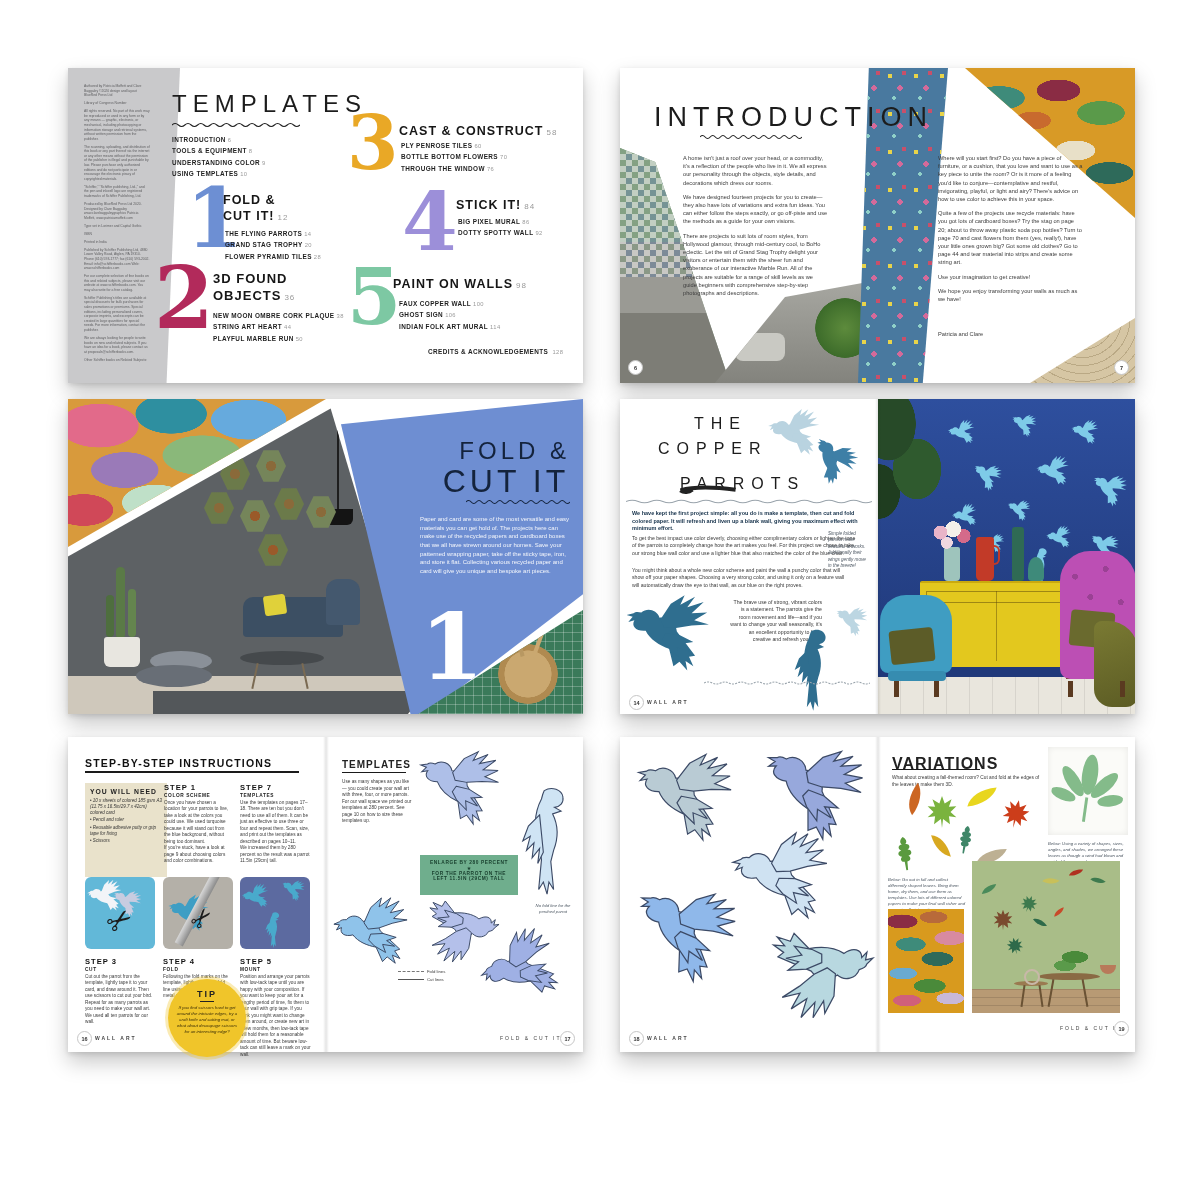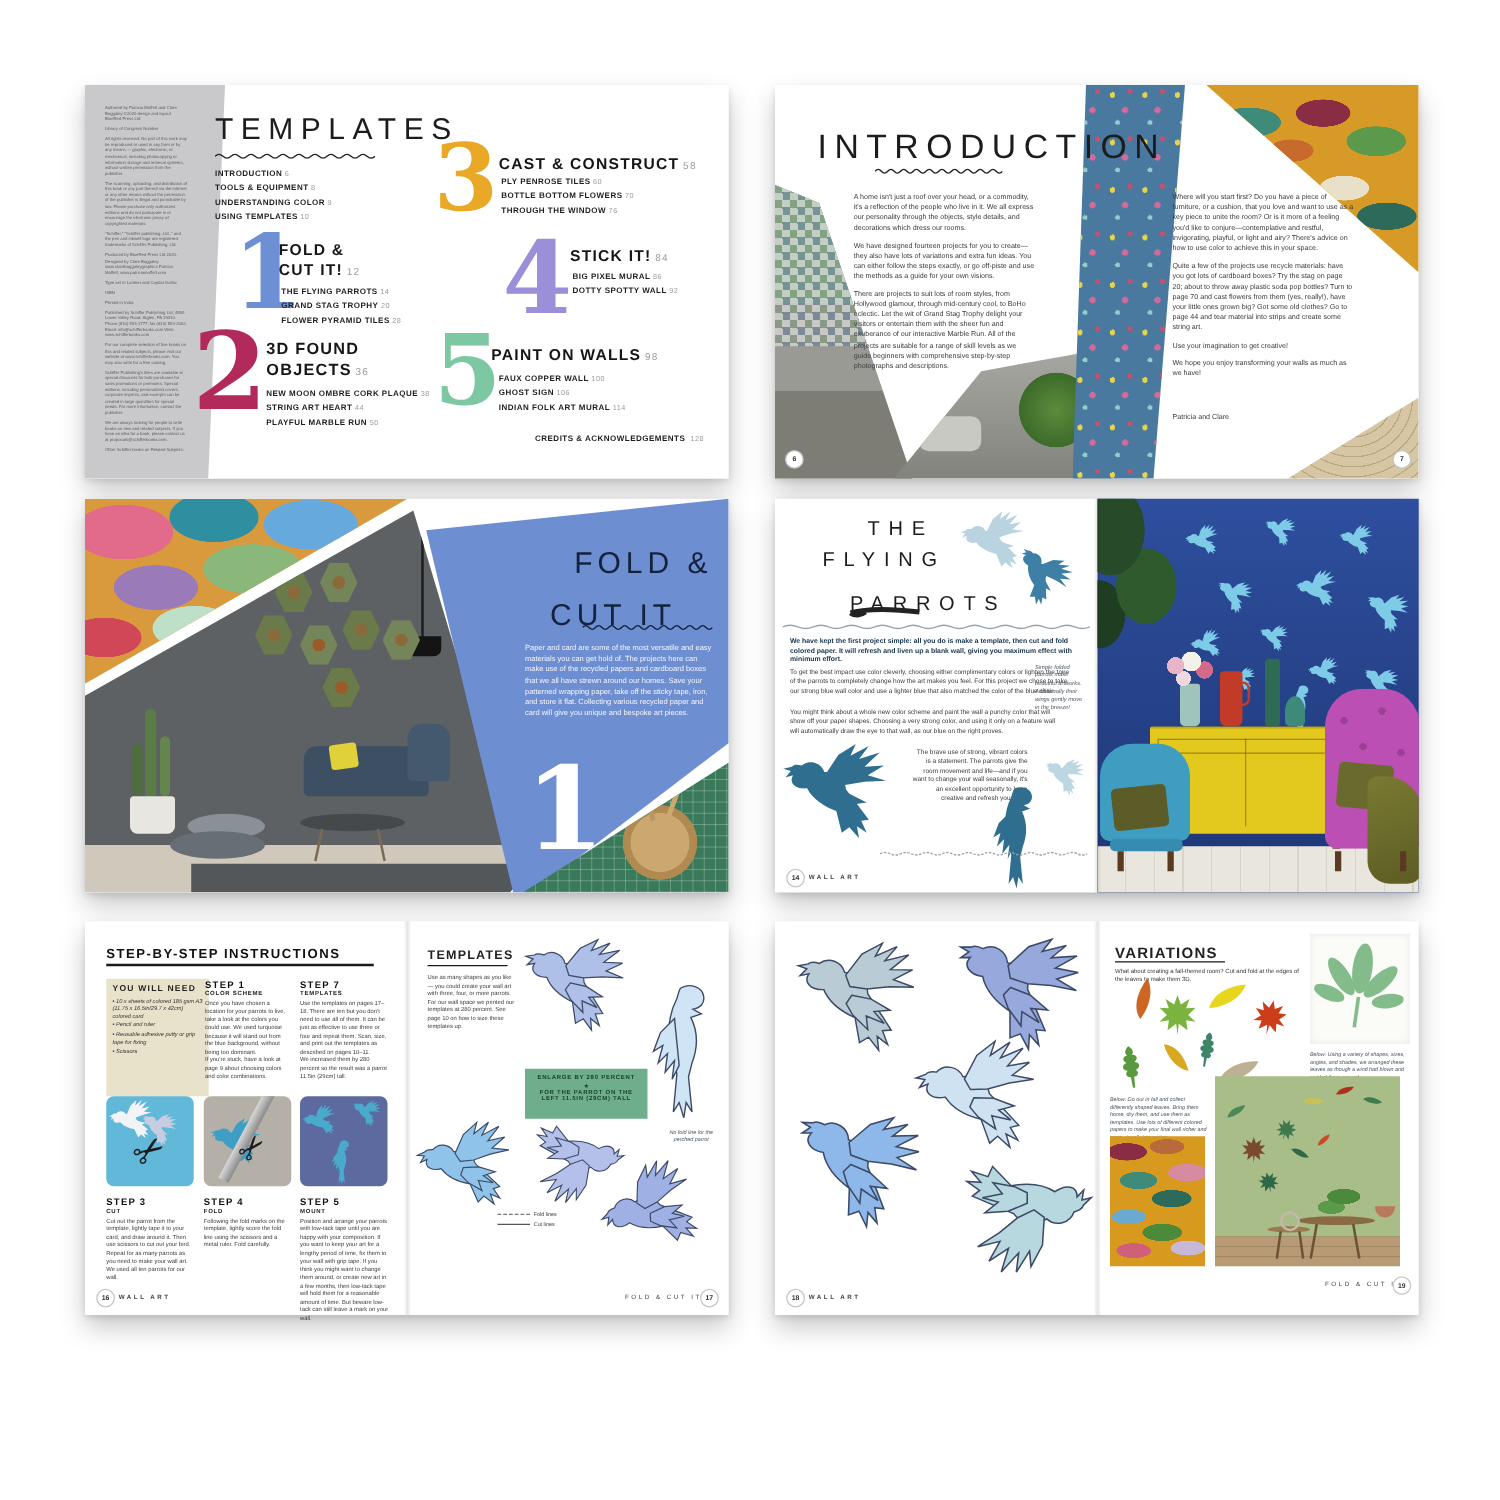--- a/index.html
+++ b/index.html
@@ -222,38 +222,38 @@
     <div class="abs" style="left:68px;top:266px;width:76px;height:22px;background:#686e76;border-radius:50%"></div>
     <div class="abs" style="left:172px;top:252px;width:84px;height:14px;background:#45494c;border-radius:50%"></div>
     <div class="abs" style="left:186px;top:264px;width:2px;height:26px;background:#7a6a52;transform:rotate(12deg)"></div>
     <div class="abs" style="left:236px;top:264px;width:2px;height:26px;background:#7a6a52;transform:rotate(-12deg)"></div>
   </div>
   <div class="photo" style="left:0;top:0;width:258px;height:148px;clip-path:polygon(0 0,100% 0,0 100%);background:#d89a3c">
     <div class="abs" style="left:0;top:0;width:100%;height:100%;background-image:radial-gradient(ellipse 40px 22px at 12% 18%,#e26a8a 0 98%,transparent),radial-gradient(ellipse 36px 20px at 40% 10%,#2e8fa0 0 98%,transparent),radial-gradient(ellipse 38px 20px at 70% 14%,#66aadd 0 98%,transparent),radial-gradient(ellipse 34px 18px at 22% 48%,#9a7ab8 0 98%,transparent),radial-gradient(ellipse 40px 20px at 52% 38%,#8ab87a 0 98%,transparent),radial-gradient(ellipse 30px 16px at 6% 75%,#d04858 0 98%,transparent),radial-gradient(ellipse 34px 18px at 34% 70%,#bfe0c8 0 98%,transparent),radial-gradient(ellipse 30px 16px at 80% 40%,#2e6a8a 0 98%,transparent)"></div>
   </div>
   <div class="photo" style="left:0;top:0;width:100%;height:100%;clip-path:polygon(53% 8%,100% 0,100% 62%,69.5% 100%,66.5% 100%);background:#6e8ed2">
     <div class="abs big-title" style="left:352px;top:38px;width:150px;font-size:24px;letter-spacing:4px;text-align:right;color:#14233c">FOLD &amp;</div>
-    <div class="abs big-title" style="left:372px;top:80px;width:132px;font-size:24px;letter-spacing:4px;text-align:left;color:#14233c">CUT IT</div>
+    <div class="abs big-title" style="left:372px;top:64px;width:132px;font-size:32px;letter-spacing:4px;text-align:center;color:#14233c">CUT IT</div>
     <svg class="icon" style="left:398px;top:100px;width:104px;height:6px" viewBox="0 0 100 6" preserveAspectRatio="none">
         <use href="#wave" stroke="#14233c"></use>
       </svg>
     <div class="abs" style="left:352px;top:116px;width:152px;font-size:6px;line-height:1.45;color:#f4f6fb">Paper and card are some of the most versatile and easy materials you can get hold of. The projects here can make use of the recycled papers and cardboard boxes that we all have strewn around our homes. Save your patterned wrapping paper, take off the sticky tape, iron, and store it flat. Collecting various recycled paper and card will give you unique and bespoke art pieces.</div>
     <div class="abs num" style="left:352px;top:212px;font-size:92px;color:#ffffff">1</div>
   </div>
   <div class="photo" style="left:0;top:0;width:100%;height:100%;clip-path:polygon(100% 67%,100% 100%,68% 100%);background:#3a7a5a;background-image:linear-gradient(90deg,rgba(255,255,255,.25) 0 .6px,transparent .6px),linear-gradient(0deg,rgba(255,255,255,.25) 0 .6px,transparent .6px);background-size:9px 9px">
     <div class="abs" style="left:430px;top:245px;width:60px;height:60px;border-radius:50%;background:radial-gradient(circle,#caa870 0 55%,#b08a50 56% 70%,transparent 71%)"></div>
     <div class="abs" style="left:470px;top:220px;width:4px;height:40px;background:#caa870;transform:rotate(20deg)"></div>
     <div class="abs" style="left:448px;top:222px;width:4px;height:36px;background:#b89862;transform:rotate(-15deg)"></div>
   </div>
 </div>
 
 <div class="spread" style="left:620px;top:399px">
 
   <div class="abs big-title" style="left:74px;top:16px;font-size:16px;letter-spacing:7px">THE</div>
-  <div class="abs big-title" style="left:38px;top:41px;font-size:16px;letter-spacing:7px">FLYING</div>
+  <div class="abs big-title" style="left:38px;top:41px;font-size:16px;letter-spacing:7px">COPPER</div>
   <div class="abs big-title" style="left:60px;top:76px;font-size:16px;letter-spacing:7px">PARROTS</div>
   <svg class="icon" style="left:58px;top:86px;width:60px;height:8px" viewBox="0 0 100 12" preserveAspectRatio="none">
       <path d="M4 8 C24 3 60 3 96 7 M4 8 C10 12 18 11 24 7" fill="none" stroke="#222" stroke-width="4" vector-effect="non-scaling-stroke"></path>
     </svg>
   <svg class="icon" style="left:148px;top:8px;width:64px;height:54px;transform:rotate(-8deg)" viewBox="0 0 120 100">
       <use href="#p-fly" fill="#b9d3e0"></use>
     </svg>
   <svg class="icon" style="left:186px;top:40px;width:58px;height:50px;transform:rotate(35deg)" viewBox="0 0 120 100">
       <use href="#p-fly" fill="#3e7fa6"></use>
     </svg>
@@ -415,20 +415,25 @@
     <div class="step-h">STEP 4</div>
     <div class="step-s">FOLD</div>
     <div class="step-b pre">Following the fold marks on the template, lightly score the fold line using the scissors and a metal ruler. Fold carefully.</div>
   </div>
   <div class="abs" style="left:172px;top:220px;width:72px">
     <div class="step-h">STEP 5</div>
     <div class="step-s">MOUNT</div>
     <div class="step-b pre">Position and arrange your parrots with low-tack tape until you are happy with your composition. If you want to keep your art for a lengthy period of time, fix them to your wall with grip tape. If you think you might want to change them around, or create new art in a few months, then low-tack tape will hold them for a reasonable amount of time. But beware low-tack can still leave a mark on your wall.</div>
   </div>
 
+  <div class="abs" style="left:100px;top:242px;width:78px;height:78px;border-radius:50%;background:#f0c52a;text-align:center;padding-top:10px;box-sizing:border-box;box-shadow:0 0 0 3px rgba(240,197,42,.35)">
+    <div style="font-size:9px;font-weight:700;letter-spacing:2px">TIP</div>
+    <div style="width:14px;height:1px;background:#222;margin:2px auto"></div>
+    <div class="ital" style="font-size:4.3px;line-height:1.4;padding:1px 8px;color:#3a2e08">If you find scissors hard to get around the intricate edges, try a craft knife and cutting mat, or what about decoupage scissors for an interesting edge?</div>
+  </div>
 
   <div class="pgc" style="left:9px;top:294px">16</div>
   <div class="foot-label" style="left:27px;top:298px">WALL ART</div>
 
   <div class="abs" style="left:274px;top:22px;font-size:10px;font-weight:700;letter-spacing:1px">TEMPLATES</div>
   <div class="abs" style="left:274px;top:35px;width:64px;height:1.4px;background:#1a1a1a"></div>
   <div class="abs pre" style="left:274px;top:42px;width:72px;font-size:4.7px;line-height:1.4;color:#3a3a3a">Use as many shapes as you like — you could create your wall art with three, four, or more parrots.
 For our wall space we printed our templates at 280 percent. See page 10 on how to size these templates up.</div>
 
   <svg class="icon" style="left:348px;top:10px;width:100px;height:84px;transform:rotate(6deg)" viewBox="0 0 120 100">
@@ -479,21 +484,21 @@
     </svg>
   <svg class="icon" style="left:10px;top:148px;width:124px;height:104px;transform:rotate(16deg)" viewBox="0 0 120 100">
       <use href="#p-fly" fill="#8fb8ea" stroke="#3c4a66" stroke-width="1.2"></use>
     </svg>
   <svg class="icon" style="left:128px;top:178px;width:124px;height:104px;transform:rotate(150deg)" viewBox="0 0 120 100">
       <use href="#p-fly" fill="#b8d8e0" stroke="#3c4a66" stroke-width="1.2"></use>
     </svg>
   <div class="pgc" style="left:9px;top:294px">18</div>
   <div class="foot-label" style="left:27px;top:298px">WALL ART</div>
 
-  <div class="abs" style="left:272px;top:18px;font-size:12px;font-weight:700;letter-spacing:1px">VARIATIONS</div>
+  <div class="abs" style="left:272px;top:18px;font-size:16px;font-weight:700;letter-spacing:1px">VARIATIONS</div>
   <div class="abs" style="left:272px;top:32px;width:88px;height:1.4px;background:#1a1a1a"></div>
   <div class="abs" style="left:272px;top:38px;width:150px;font-size:4.8px;line-height:1.4;color:#3a3a3a">What about creating a fall-themed room? Cut and fold at the edges of the leaves to make them 3D.</div>
 
   <svg class="icon" style="left:278px;top:54px;width:34px;height:16px;transform:rotate(-65deg)" viewBox="0 0 64 28">
       <use href="#leaf-s" fill="#cc6622"></use>
     </svg>
   <svg class="icon" style="left:306px;top:58px;width:32px;height:34px" viewBox="0 0 60 64">
       <use href="#leaf-m" fill="#7ab33e"></use>
     </svg>
   <svg class="icon" style="left:344px;top:52px;width:36px;height:16px;transform:rotate(-18deg)" viewBox="0 0 64 28">

